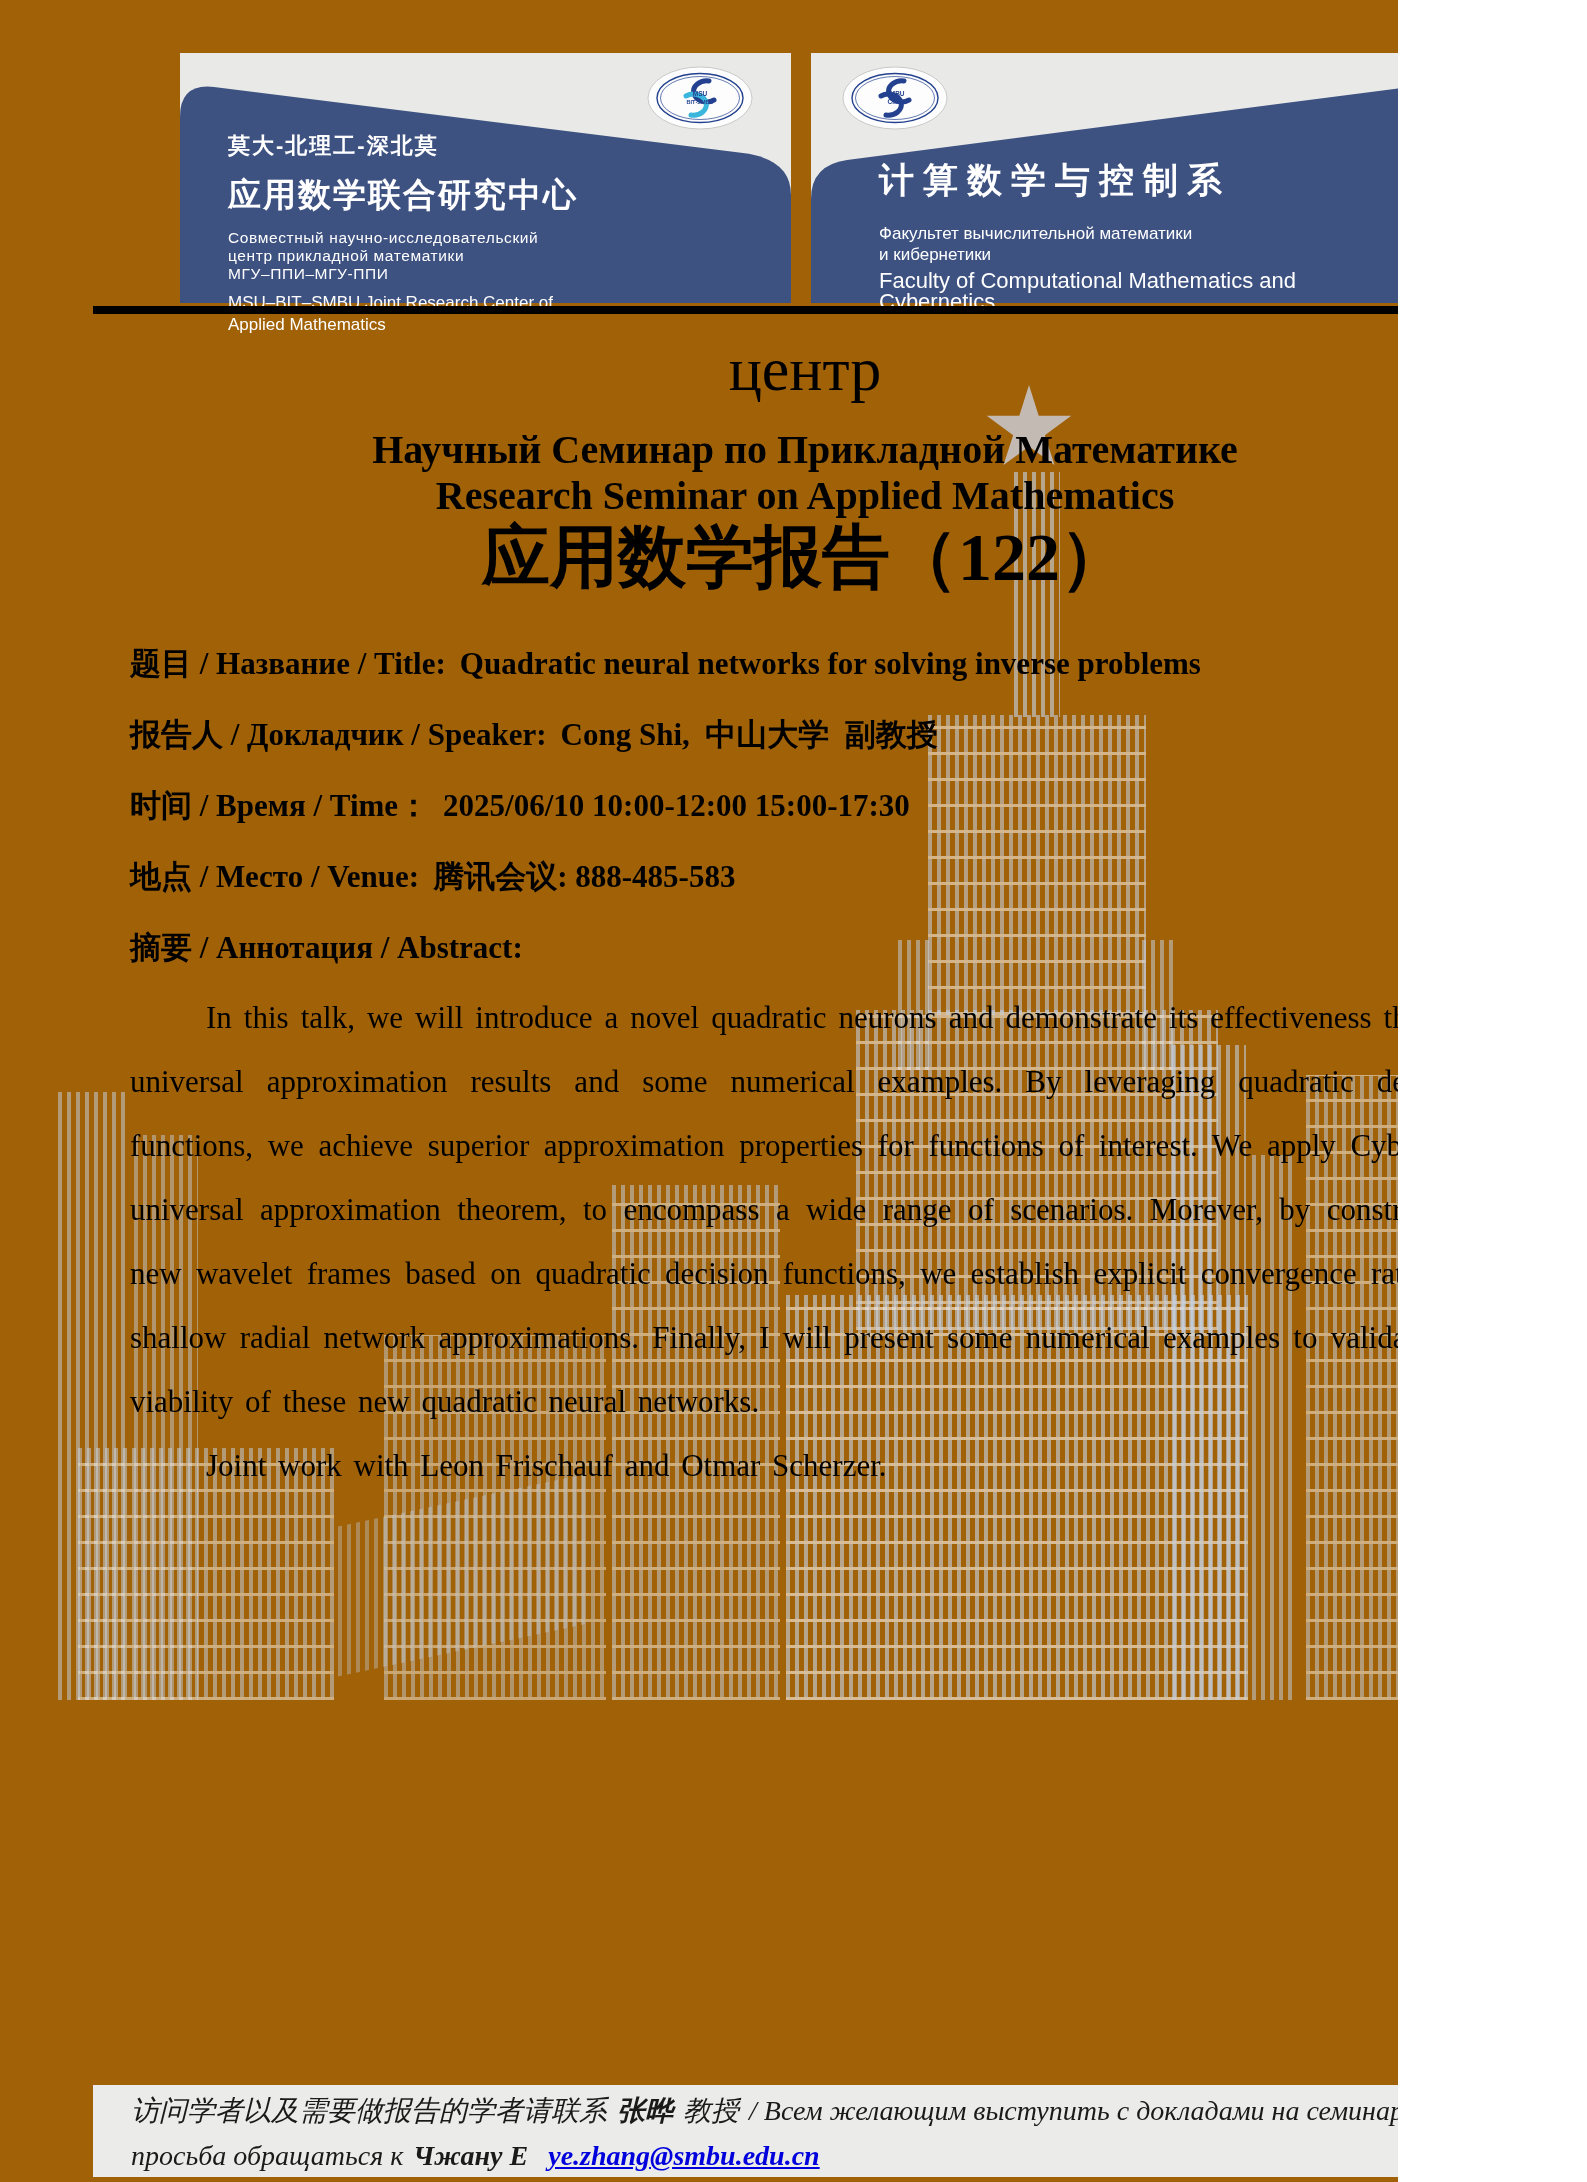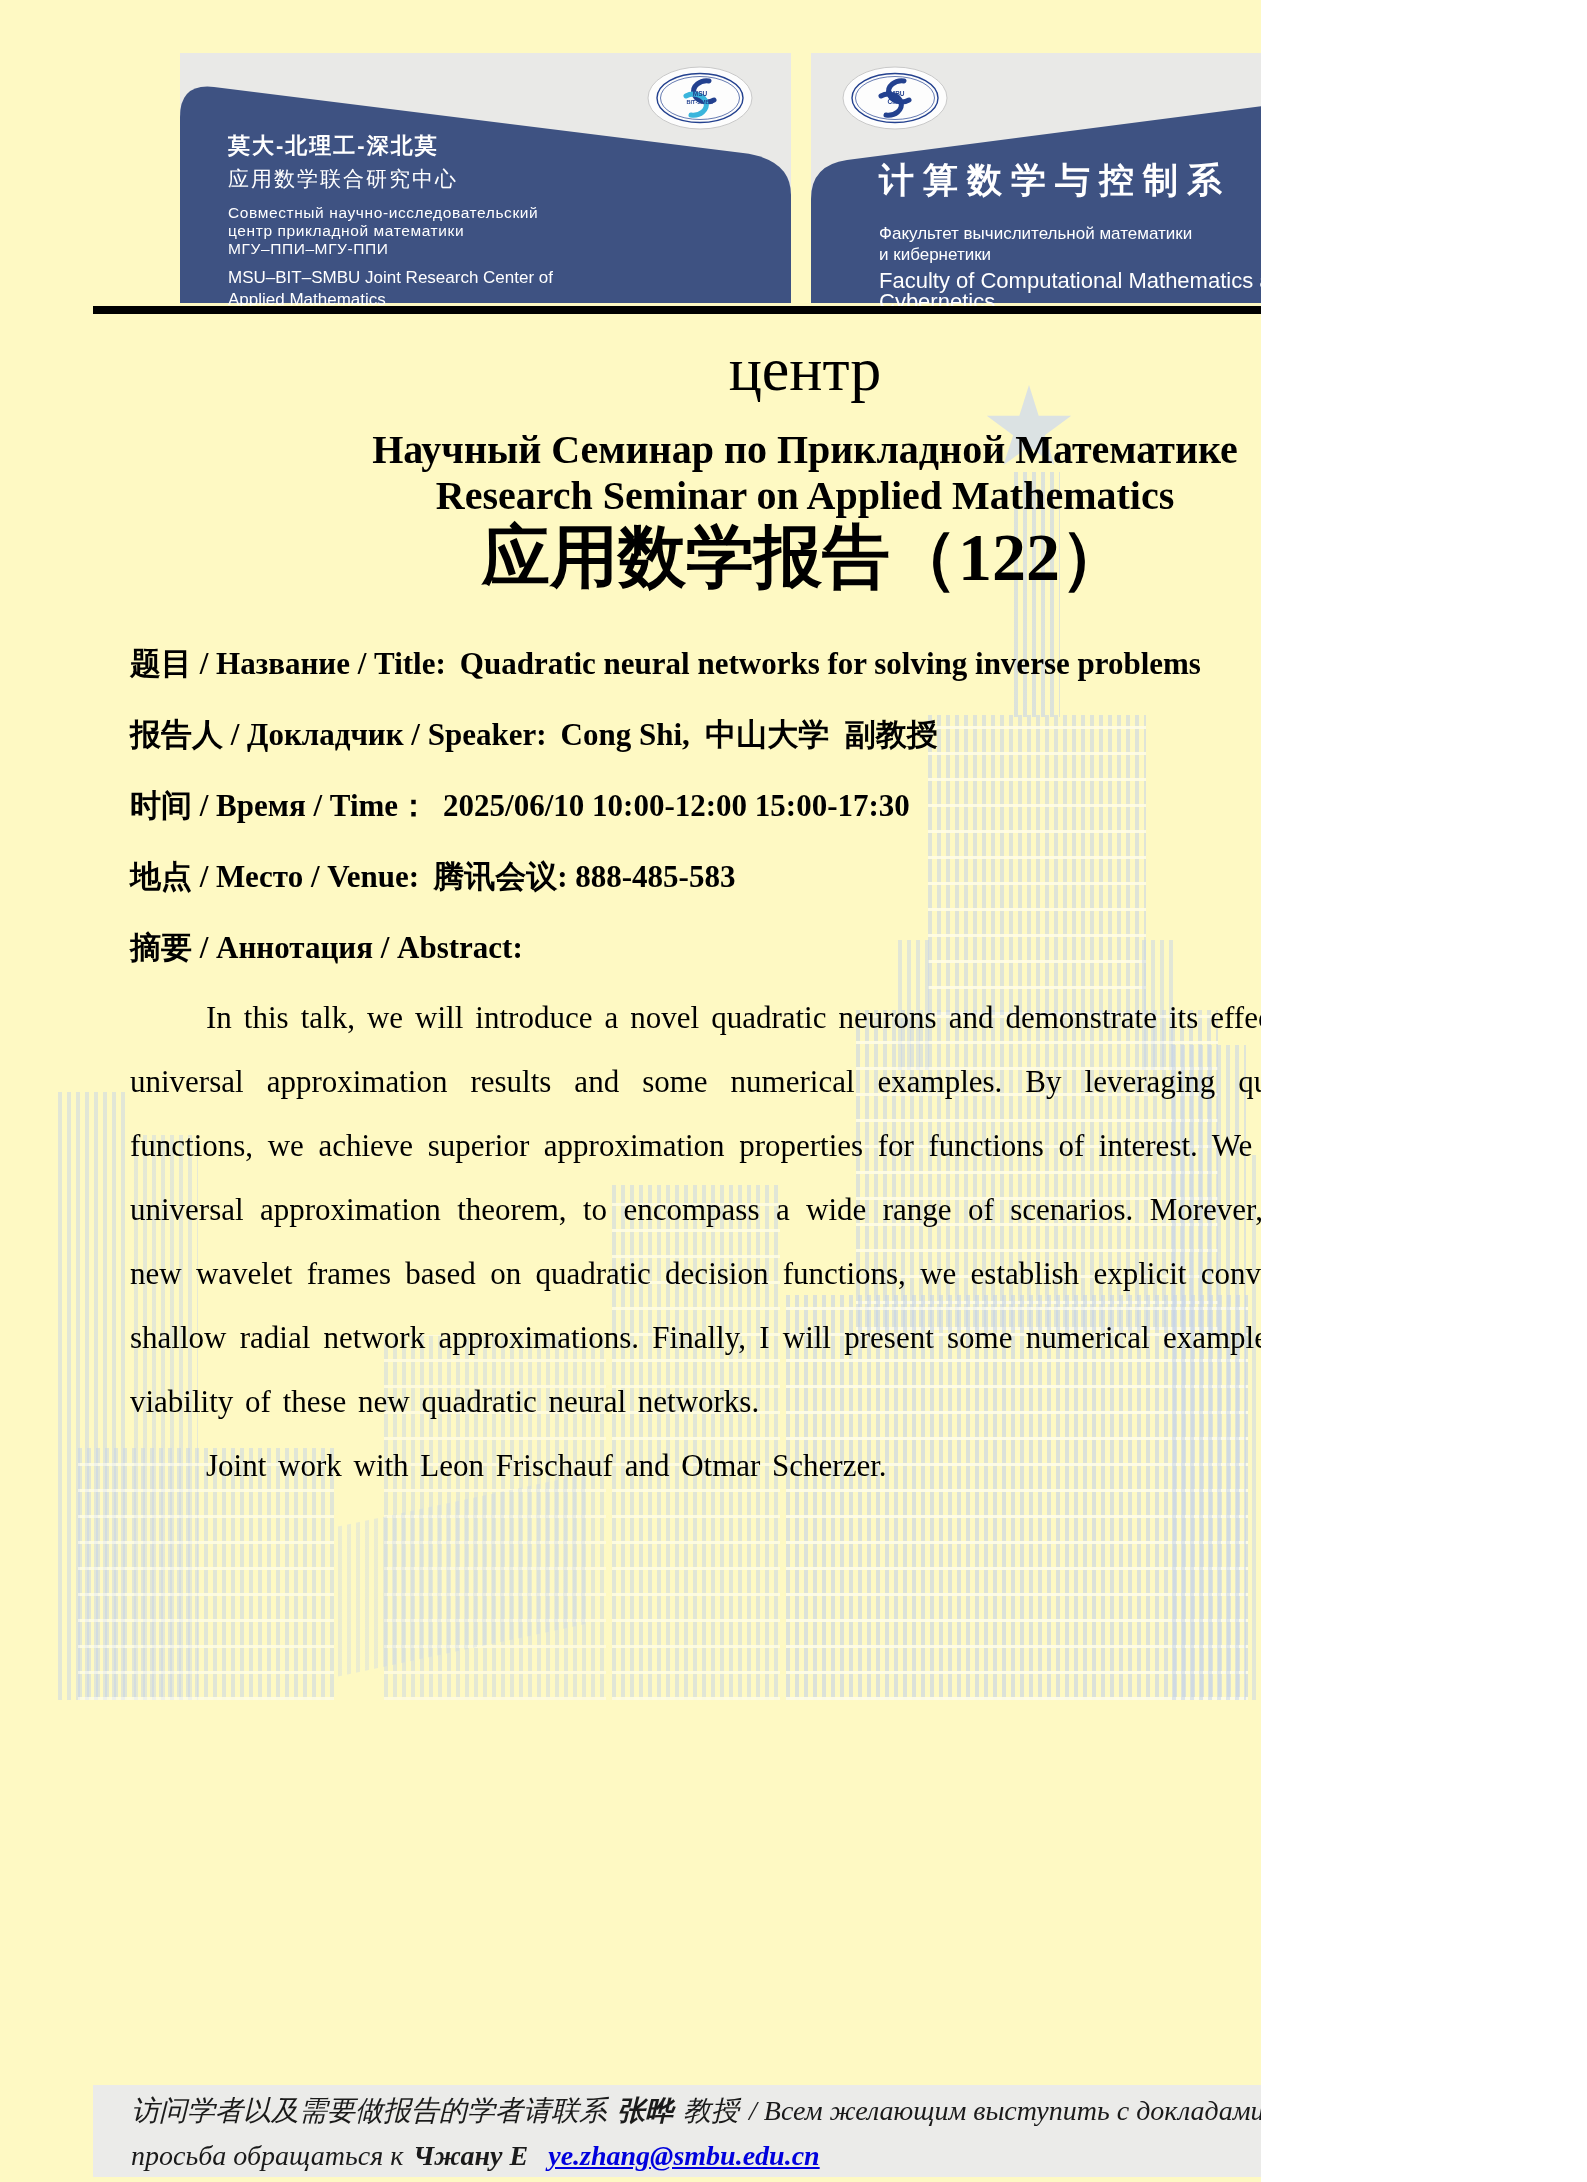--- a/index.html
+++ b/index.html
@@ -1,33 +1,33 @@
 <!DOCTYPE html>
 <html><head>
 <meta charset="utf-8">
 <style>
   html,body{margin:0;padding:0;background:#ffffff;}
   #page{
-    position:relative; width:1261px; height:2182px; background:#fef9c3;
+    position:relative; width:1398px; height:2182px; background:#a16207;
     overflow:hidden; font-family:"Liberation Serif","DejaVu Serif",serif; color:#000;
   }
   
   .wm-layer{position:absolute;inset:0;z-index:0;pointer-events:none;}
   .wm{position:absolute;background-image:repeating-linear-gradient(90deg,#c6d4e9 0 4px,rgba(255,255,255,0) 4px 9px);}
   .wm.floors{background-image:
       repeating-linear-gradient(0deg,rgba(255,255,255,.95) 0 3px,rgba(255,255,255,0) 3px 26px),
       repeating-linear-gradient(90deg,#c6d4e9 0 4px,rgba(255,255,255,0) 4px 9px);}
   .wm-star{position:absolute;background:#cfdaed;
       clip-path:polygon(50% 0%,61% 35%,98% 35%,68% 57%,79% 91%,50% 70%,21% 91%,32% 57%,2% 35%,39% 35%);}
   
   .banner-card{position:absolute;top:53px;height:250px;background:#e9e9e7;z-index:2;}
   .banner-card svg.shape{position:absolute;left:0;top:0;}
   .banner-text{position:absolute;color:#fff;font-family:"Liberation Sans","DejaVu Sans",sans-serif;z-index:3;}
   .bt-small{font-size:22px;font-weight:700;letter-spacing:2px;}
-  .bt-main{font-size:21px;font-weight:400;letter-spacing:2px;margin-top:4px;}
+  .bt-main{font-size:33px;font-weight:700;letter-spacing:2px;margin-top:12px;}
   .bt-main-r{font-size:35px;font-weight:700;letter-spacing:9px;}
   .bt-ru{font-size:15.5px;line-height:18px;letter-spacing:.6px;margin-top:11px;white-space:pre-line;}
   .bt-en{font-size:17px;line-height:22px;margin-top:9px;white-space:pre-line;}
   .bt-ru-r{font-size:17px;line-height:21px;margin-top:19px;white-space:pre-line;}
   .bt-en-r{font-size:22px;line-height:21px;margin-top:5px;white-space:pre-line;}
   .logo{position:absolute;z-index:4;}
   
   .black-rule{position:absolute;left:93px;top:306px;width:1399px;height:8px;background:#000;z-index:2;}
   
   .titles{position:absolute;left:130px;top:336px;width:1350px;text-align:center;z-index:2;}

